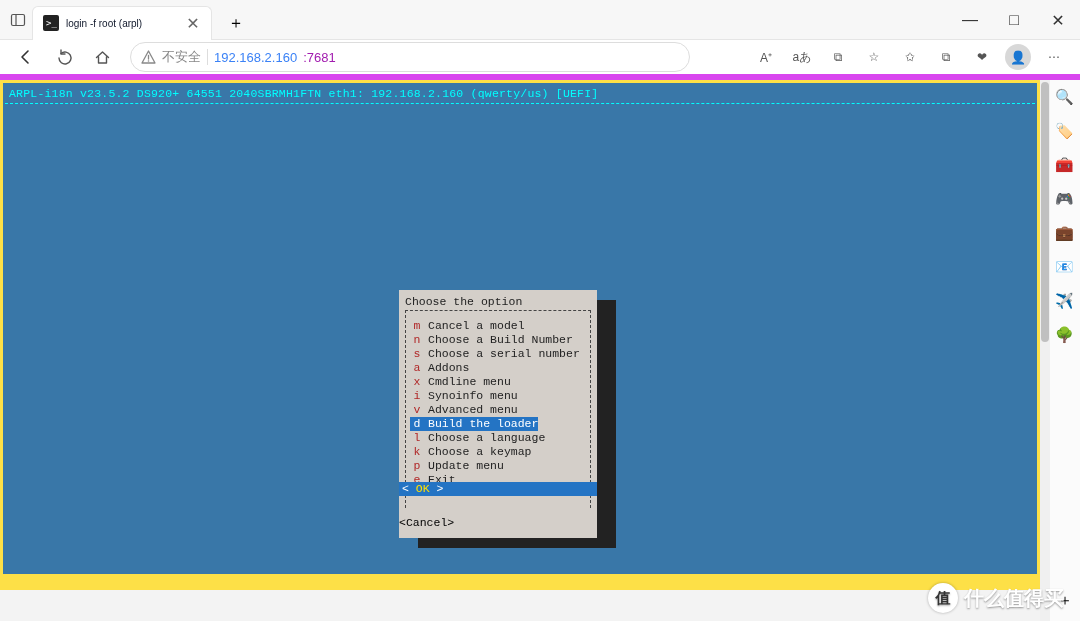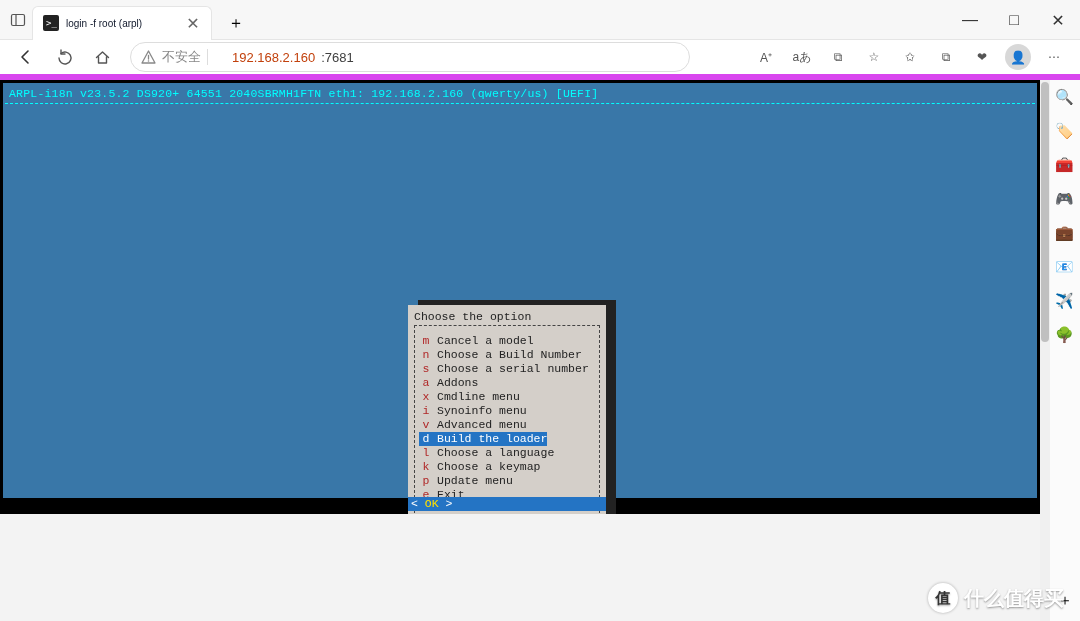--- a/index.html
+++ b/index.html
@@ -17,43 +17,43 @@
     .titlebar-right { margin-left: auto; display: flex; }
     .win-btn { width: 44px; height: 40px; display: flex; align-items: center; justify-content: center; color: #333; cursor: pointer; }
 
     
     .toolbar { height: 40px; background: #fff; display: flex; align-items: center; padding: 0 10px; gap: 6px; border-bottom: 6px solid #d946ef; }
     .nav-btn { width: 32px; height: 32px; display: flex; align-items: center; justify-content: center; cursor: pointer; border-radius: 4px; color: #555; }
     .addr { flex: 1; height: 30px; border: 1px solid #ddd; border-radius: 15px; display: flex; align-items: center; padding: 0 10px; gap: 6px; font-size: 13px; max-width: 560px; margin-left: 6px; }
     .addr .sec-icon { color: #888; display: flex; align-items: center; }
     .addr .sec-label { color: #888; }
     .addr .divider { width: 1px; height: 16px; background: #ddd; }
-    .addr .url-host { color: #c2410c; margin-left: 18px; }
-    .addr .url-port { color: #404040; }
+    .addr .url-host { color: #3b82f6; }
+    .addr .url-port { color: #a21caf; }
     .toolbar-right { margin-left: auto; display: flex; align-items: center; gap: 4px; }
     .tool-icon { width: 32px; height: 32px; display: flex; align-items: center; justify-content: center; cursor: pointer; border-radius: 4px; color: #555; font-size: 12px; }
     .avatar { width: 26px; height: 26px; border-radius: 50%; background: #d8d8d8; display: flex; align-items: center; justify-content: center; font-size: 13px; }
 
     
     .viewport-wrap { position: relative; height: 541px; display: flex; }
-    .page { position: relative; width: 1040px; height: 434px; background: #000000; overflow: hidden; }
+    .page { position: relative; width: 1040px; height: 510px; background: #fde047; overflow: hidden; }
     .scrollbar-track { width: 10px; background: #f0f0f0; position: relative; }
     .scrollbar-thumb { position: absolute; top: 2px; left: 1px; width: 8px; height: 260px; background: #c0c0c0; border-radius: 4px; }
 
     
     .edge-sidebar { width: 30px; background: #fbfbfb; display: flex; flex-direction: column; align-items: center; padding-top: 6px; gap: 12px; }
     .sb-icon { width: 22px; height: 22px; display: flex; align-items: center; justify-content: center; cursor: pointer; font-size: 15px; }
 
     
     .terminal { position: absolute; left: 3px; top: 3px; right: 3px; bottom: 16px; background: #3977a8; font-family: "Courier New", monospace; font-size: 11.5px; line-height: 14px; color: #00ffff; }
     .term-header { padding: 4px 6px 2px 6px; white-space: pre; letter-spacing: 0.2px; }
     .term-dashline { height: 1px; border-top: 1px dashed #00ffff; margin: 0 2px 0 2px; }
 
     .dialog-shadow { position: absolute; left: 415px; top: 217px; width: 198px; height: 248px; background: #222; }
-    .dialog { position: absolute; left: 405px; top: 207px; width: 198px; height: 248px; background: #d4cfc9; color: #222; margin-top: 15px; }
+    .dialog { position: absolute; left: 396px; top: 207px; width: 198px; height: 248px; background: #d4cfc9; color: #222; }
     .dialog-title { position: absolute; left: 6px; top: 5px; }
     .dialog-inner { position: absolute; left: 6px; top: 20px; right: 6px; bottom: 30px; border-top: 1px dashed #444; border-left: 1px dashed #444; border-right: 1px dashed #444; padding: 8px 4px 4px 4px; }
     .menu-list { list-style: none; }
     .menu-list li { display: flex; height: 14px; align-items: center; cursor: pointer; }
     .menu-key { width: 14px; text-align: center; color: #b02828; }
     .menu-key.selected { background: #2474c4; color: #fff; }
     .menu-label { padding-left: 4px; }
     .menu-label.selected { background: #2474c4; color: #fff; }
     .dialog-buttons { position: absolute; left: 0; right: 0; bottom: 8px; display: flex; justify-content: center; gap: 20px; flex-direction: column; }
     .dlg-btn { font-family: "Courier New", monospace; font-size: 11.5px; color: #000; cursor: pointer; }

